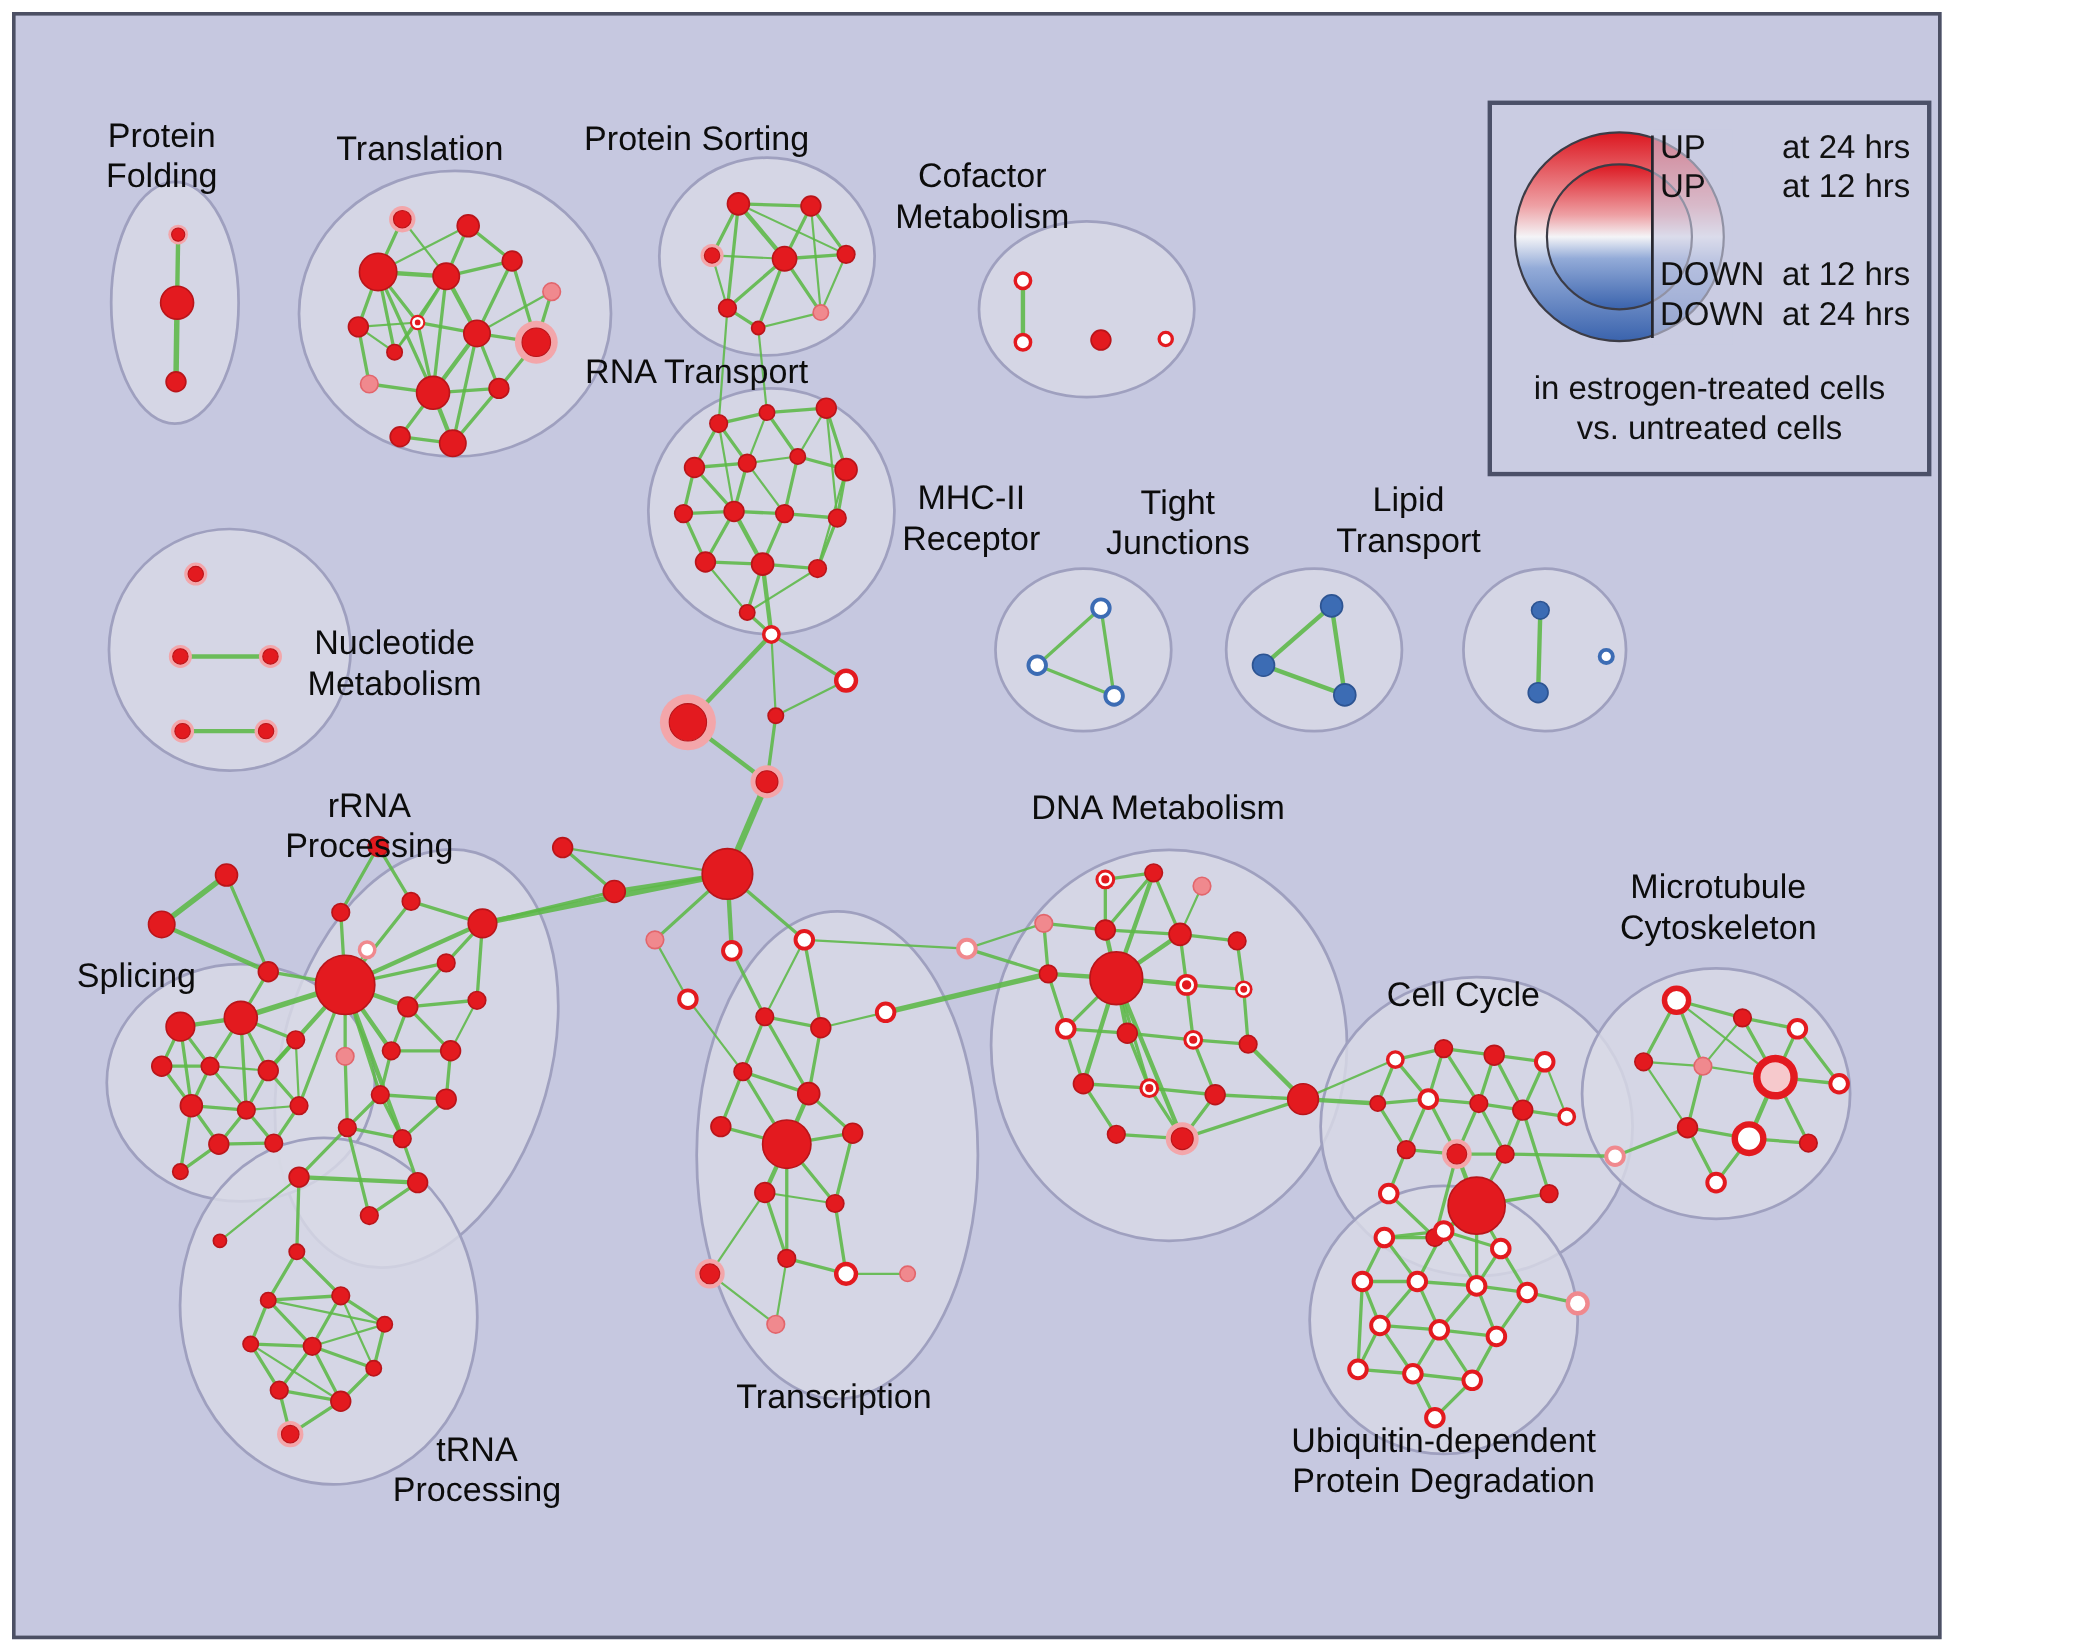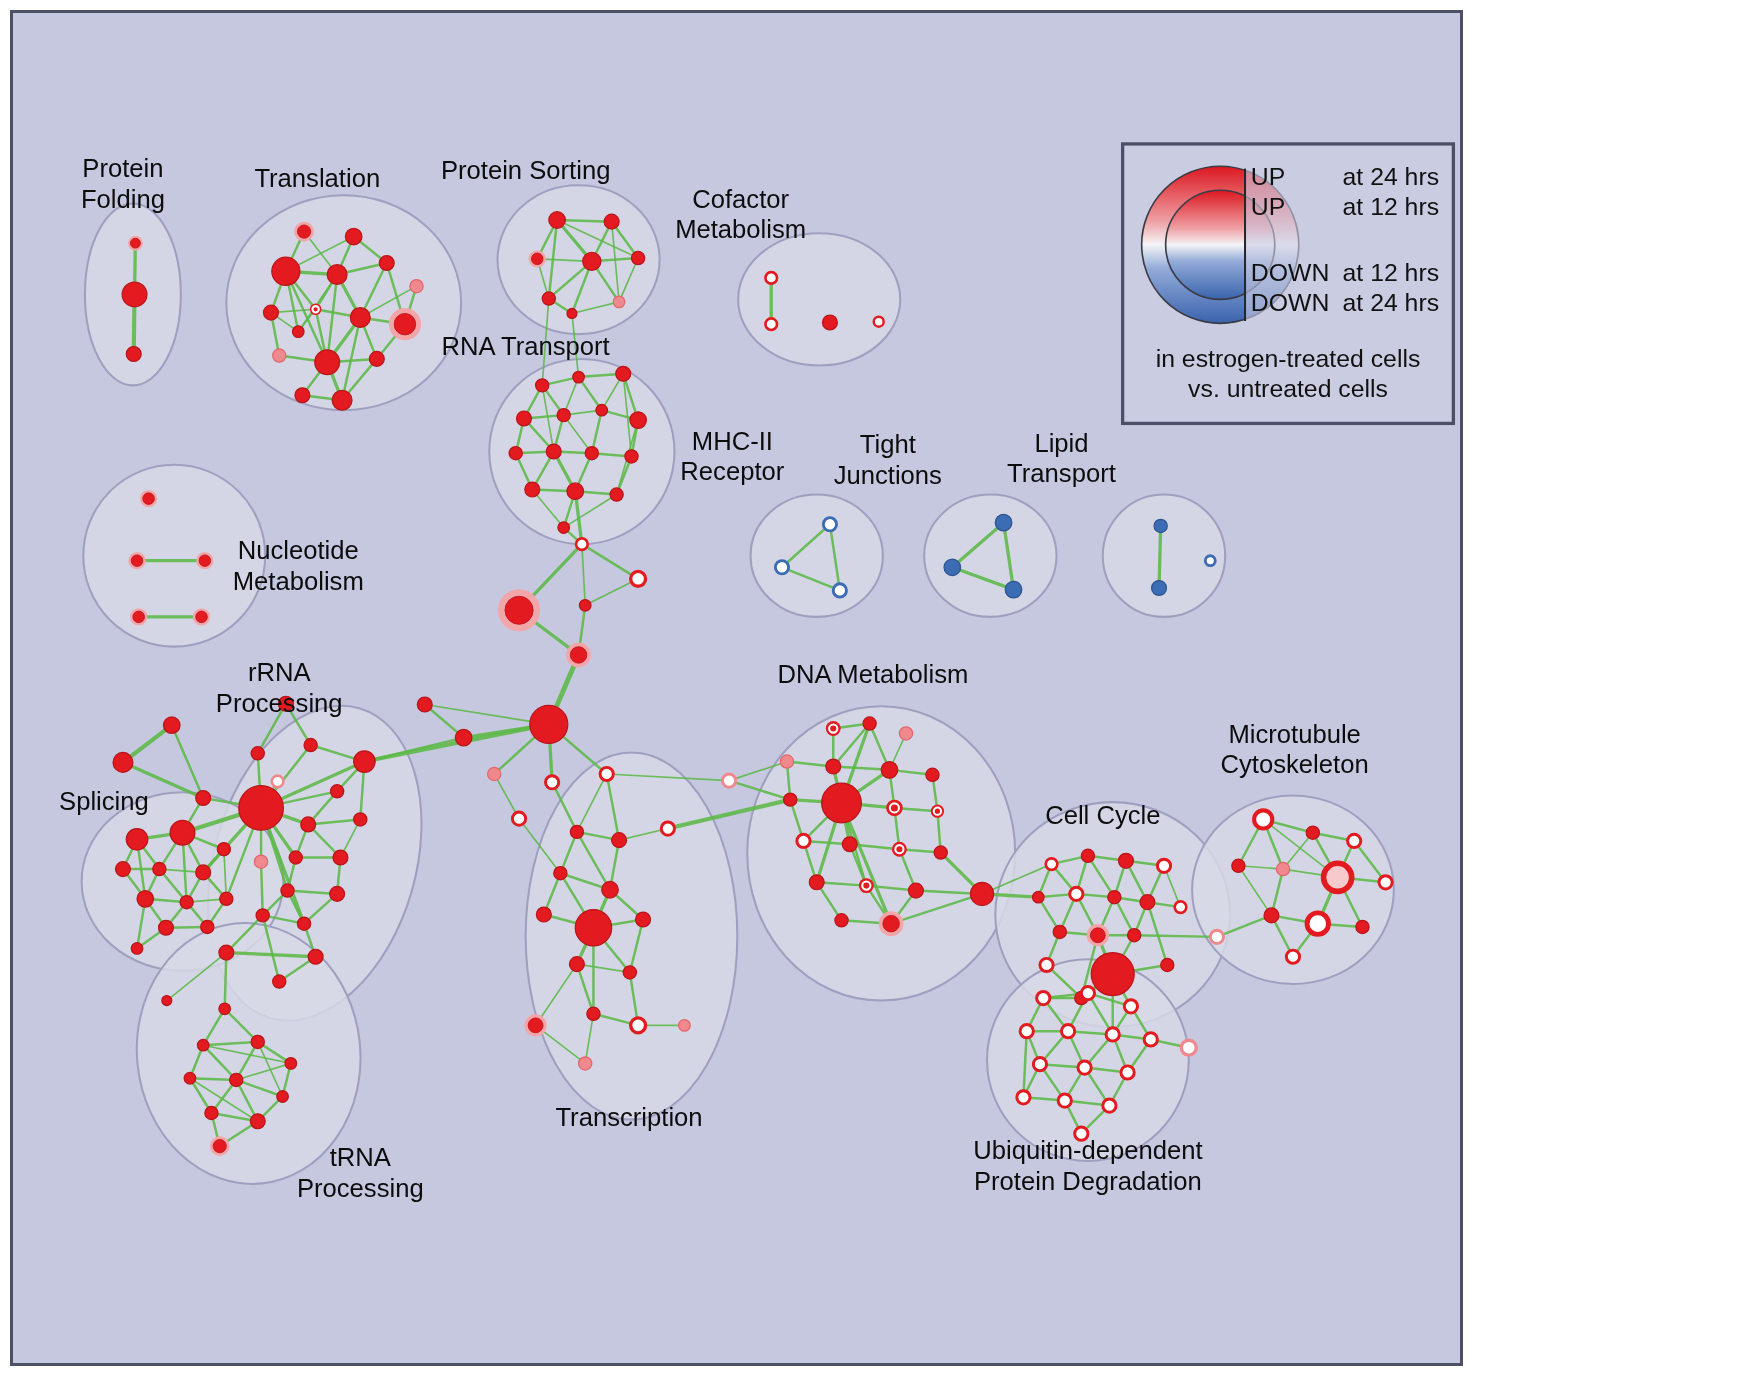--- a/index.html
+++ b/index.html
@@ -1,17 +1,17 @@
 <!DOCTYPE html>
 <html><head>
 <meta charset="utf-8">
 <style>
   html,body{margin:0;padding:0;background:#ffffff;}
   .page{width:1730px;padding:10px;background:#ffffff;}
-  .figure{position:relative;width:1453px;height:1356px;box-sizing:border-box;
+  .figure{position:relative;width:1608px;height:1356px;box-sizing:border-box;
           border:3px solid #4c5064;background:#c6c8e0;}
   svg{display:block;width:100%;height:100%;}
   text{font-family:"Liberation Sans", sans-serif;}
 </style>
 </head>
 <body>
 
 <div class="page">
   <div class="figure">
     <svg id="net" viewBox="0 0 1750 1376" preserveAspectRatio="xMidYMid meet">

